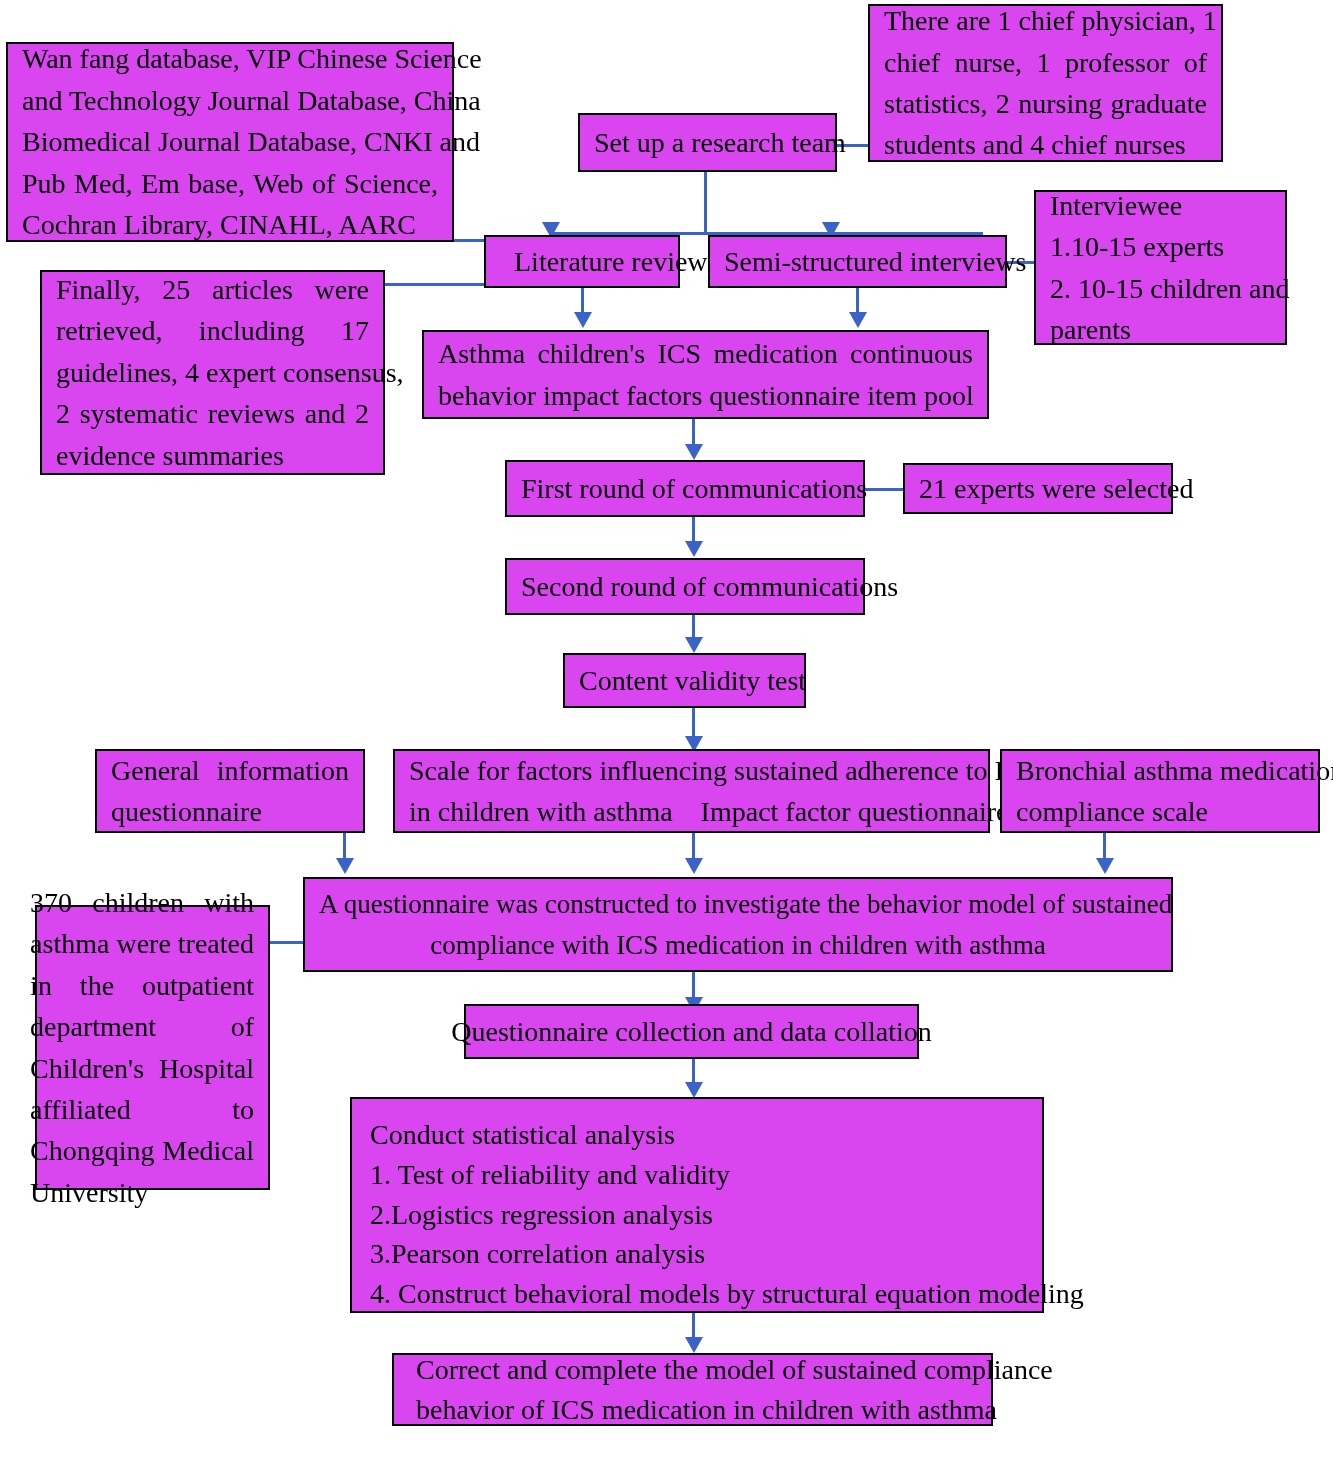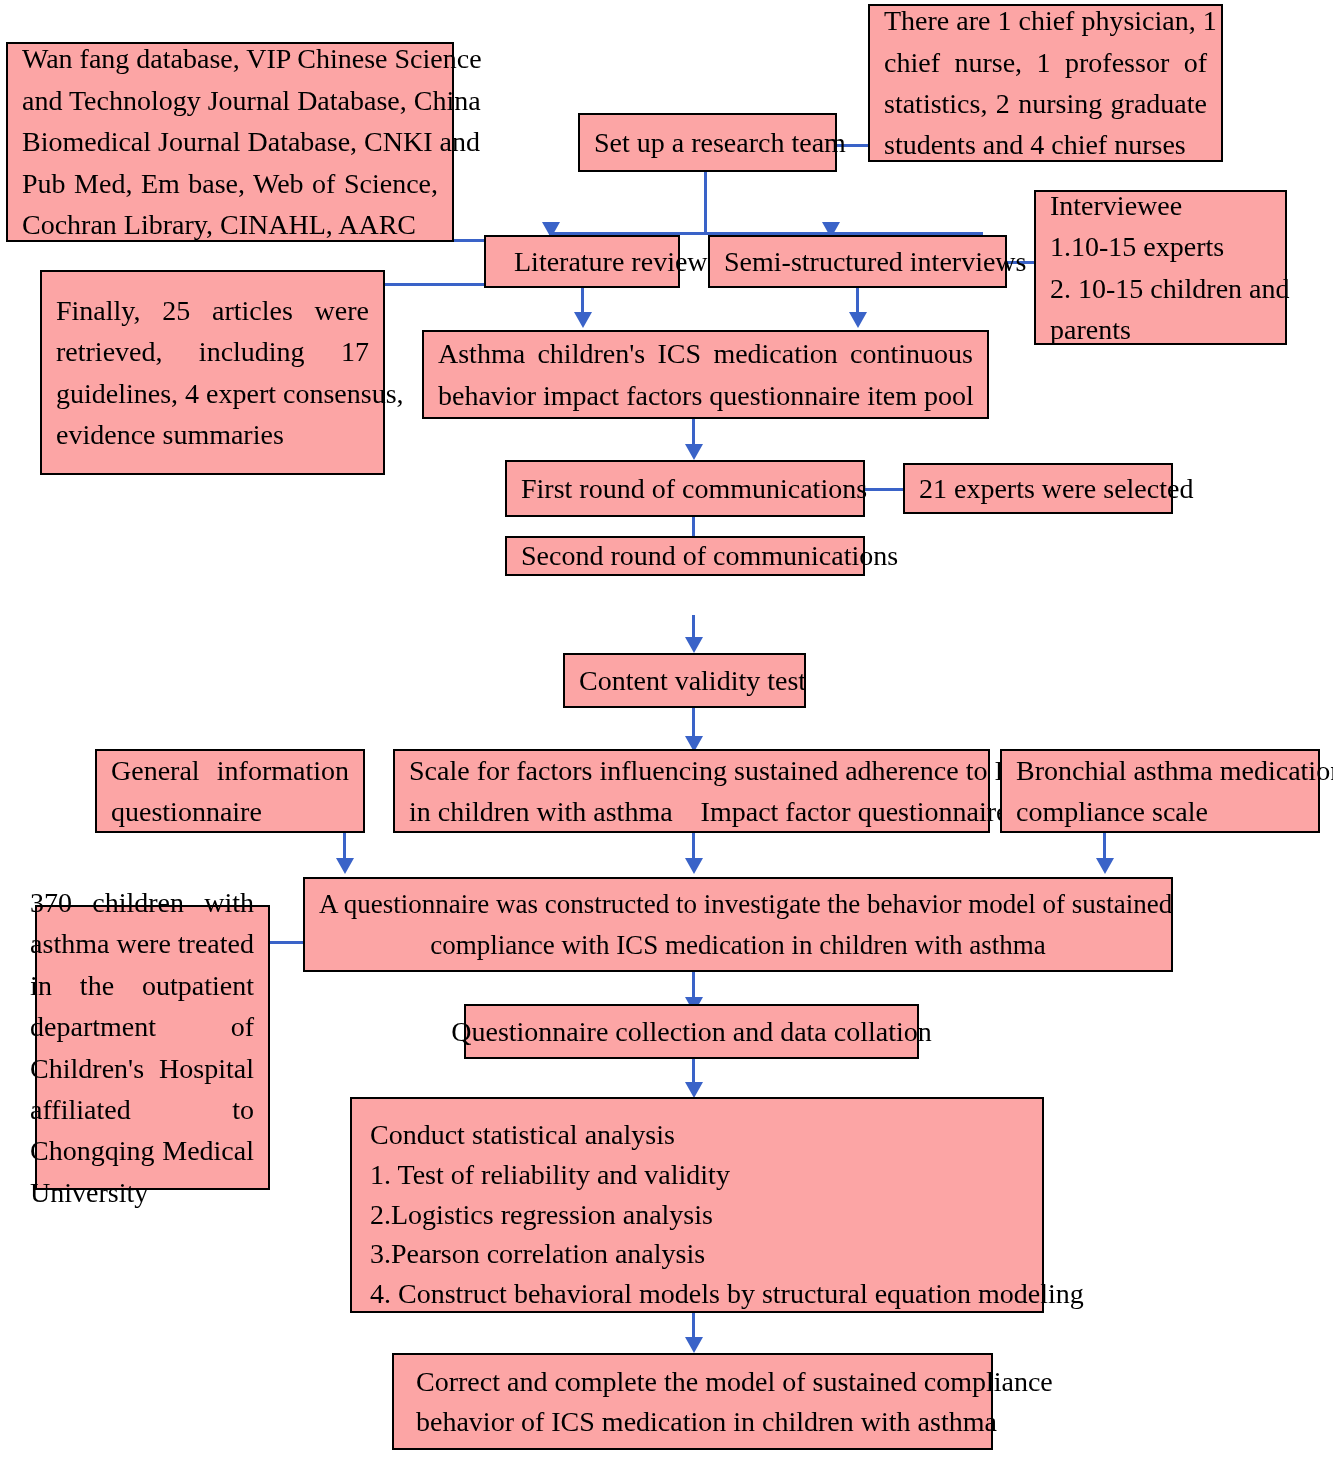--- a/index.html
+++ b/index.html
@@ -15,21 +15,21 @@
     position: relative;
     width: 1333px;
     height: 1457px;
     background: #ffffff;
     overflow: hidden;
   }
   .box {
     position: absolute;
     box-sizing: border-box;
     border: 2.5px solid #000000;
-    background: #fca5a5;
+    background: #d946ef;
     display: flex;
     flex-direction: column;
     justify-content: center;
     z-index: 3;
   }
   .box .line {
     display: block;
     line-height: 1.42;
     white-space: pre;
   }
@@ -181,20 +181,21 @@
       <span class="jline">2. 10-15 children and</span>
       <span class="jline last">parents</span>
     </div>
   </div>
 
   <div class="box" style="left:40px; top:270px; width:345px; height:205px;">
     <div class="just f28">
       <span class="jline">Finally, 25 articles were</span>
       <span class="jline">retrieved, including 17</span>
       <span class="jline">guidelines, 4 expert consensus,</span>
+      <span class="jline">2 systematic reviews and 2</span>
       <span class="jline last">evidence summaries</span>
     </div>
   </div>
 
   <div class="box" style="left:422px; top:330px; width:567px; height:89px;">
     <div class="just f28">
       <span class="jline">Asthma children's ICS medication continuous</span>
       <span class="jline last">behavior impact factors questionnaire item pool</span>
     </div>
   </div>
@@ -204,21 +205,21 @@
       <span class="line">First round of communications</span>
     </div>
   </div>
 
   <div class="box" style="left:903px; top:463px; width:270px; height:51px;">
     <div class="pad ctr f28">
       <span class="line">21 experts were selected</span>
     </div>
   </div>
 
-  <div class="box" style="left:505px; top:536px; width:360px; height:40px;">
+  <div class="box" style="left:505px; top:558px; width:360px; height:57px;">
     <div class="pad ctr f28">
       <span class="line">Second round of communications</span>
     </div>
   </div>
 
   <div class="box" style="left:563px; top:653px; width:243px; height:55px;">
     <div class="pad ctr f28">
       <span class="line">Content validity test</span>
     </div>
   </div>
@@ -273,20 +274,20 @@
   <div class="box" style="left:350px; top:1097px; width:694px; height:216px; justify-content:flex-start;">
     <div class="f28" style="padding:16px 18px; line-height:1.52;">
       <span class="line">Conduct statistical analysis</span>
       <span class="line">1. Test of reliability and validity</span>
       <span class="line">2.Logistics regression analysis</span>
       <span class="line">3.Pearson correlation analysis</span>
       <span class="line">4. Construct behavioral models by structural equation modeling</span>
     </div>
   </div>
 
-  <div class="box" style="left:392px; top:1353px; width:601px; height:97px;">
+  <div class="box" style="left:392px; top:1353px; width:601px; height:73px;">
     <div class="f28" style="padding:8px 22px; line-height:1.52;">
       <span class="line">Correct and complete the model of sustained compliance</span>
       <span class="line">behavior of ICS medication in children with asthma</span>
     </div>
   </div>
 
 </div>
 
 </body></html>

